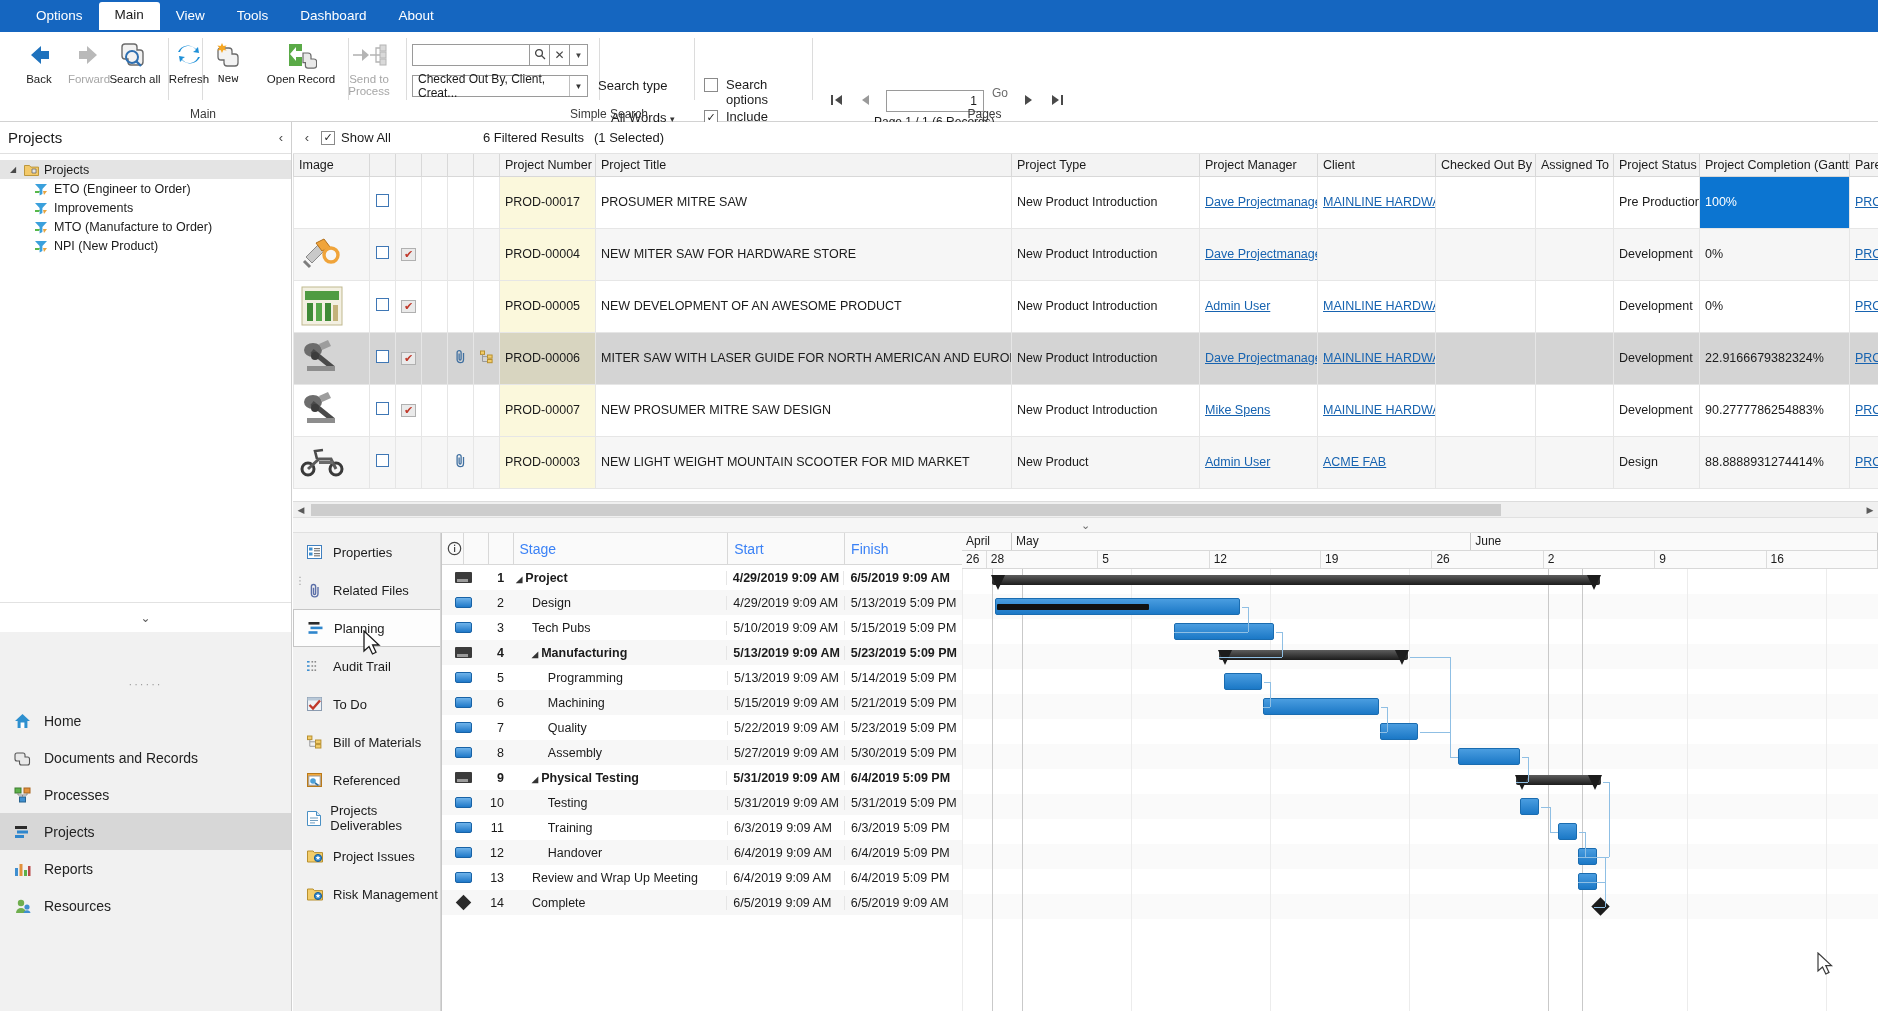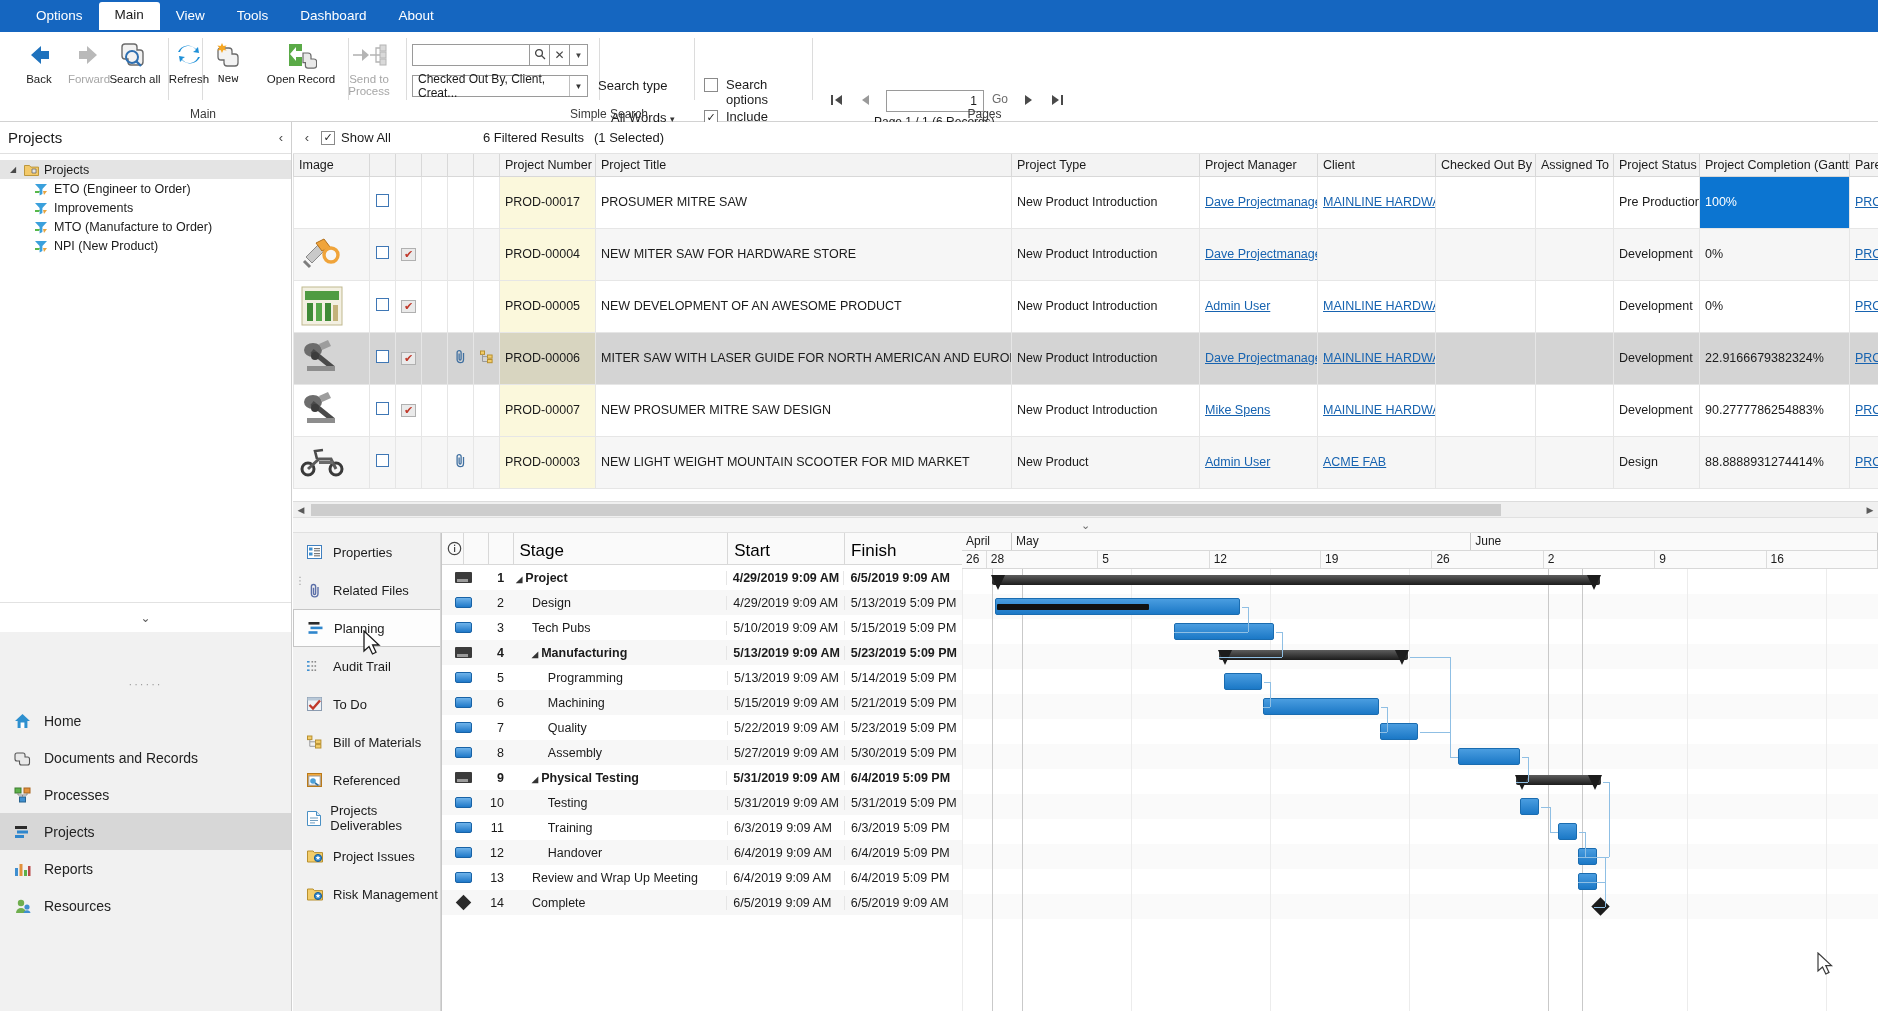--- a/index.html
+++ b/index.html
@@ -198,21 +198,21 @@
   }
 
   
   .gantt {
     position:absolute; left:441px; top:533px; right:0; bottom:0; background:#fff;
     border-left:1px solid #c6c6c6;
   }
   .gantt-left { position:absolute; left:0; top:0; width:520px; bottom:0; }
   .g-head { height:32px; border-bottom:1px solid #d8d8d8; background:#fafafa; display:flex; }
   .g-hc {
-    border-right:1px solid #d8d8d8; font-size:17px; padding:8px 6px 0 6px; color:#000000;
+    border-right:1px solid #d8d8d8; font-size:14px; padding:8px 6px 0 6px; color:#3b82f6;
   }
   .g-row { display:flex; height:25px; align-items:center; font-size:12.5px; }
   .g-row.alt { background:#f7f7f7; }
   .g-row.bold { font-weight:bold; }
   .g-c-ic { width:48px; display:flex; align-items:center; justify-content:center; }
   .g-c-no { width:26px; text-align:right; padding-right:6px; }
   .g-c-nm { width:236px; padding-left:6px; overflow:hidden; white-space:nowrap;
             border-right:1px solid #e6e6e6; }
   .g-c-st { width:128px; padding-left:6px; border-right:1px solid #e6e6e6; }
   .g-c-fi { width:128px; padding-left:6px; }
@@ -393,21 +393,21 @@
         </span>
       </div>
       <div class="pg-btn dim" style="left:42px; top:58px;">
         <span>
           <svg width="10" height="12" viewBox="0 0 10 12">
               <path d="M9 1 L2 6 L9 11 z" fill="#9a9a9a"></path>
             </svg>
         </span>
       </div>
       <div class="pg-input" style="left:74px; top:58px; padding-right:6px; text-align:right;">1</div>
-      <div class="pg-go" style="left:180px; top:60px;">Go</div>
+      <div class="pg-go" style="left:180px; top:54px;">Go</div>
       <div class="pg-btn" style="left:206px; top:58px;">
         <span>
           <svg width="10" height="12" viewBox="0 0 10 12">
               <path d="M1 1 L8 6 L1 11 z" fill="#4a4a4a"></path>
             </svg>
         </span>
       </div>
       <div class="pg-btn" style="left:234px; top:58px;">
         <span>
           <svg width="14" height="12" viewBox="0 0 14 12">

